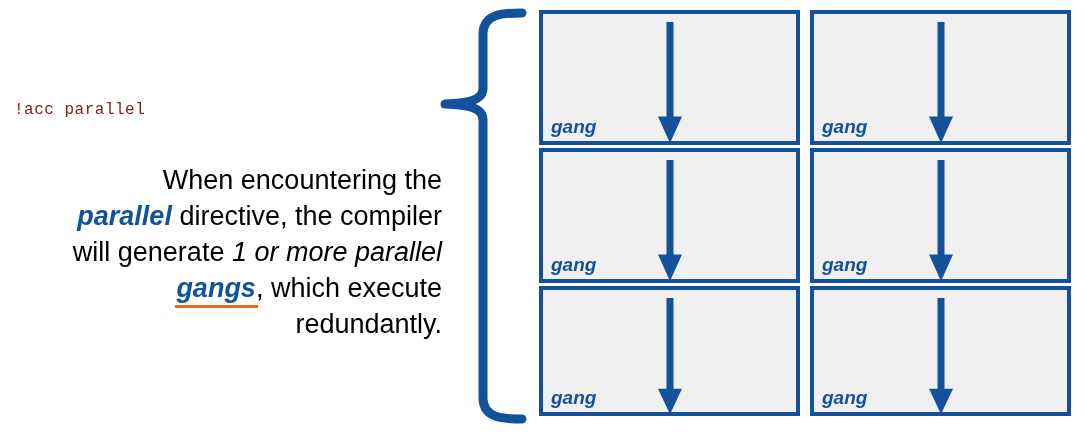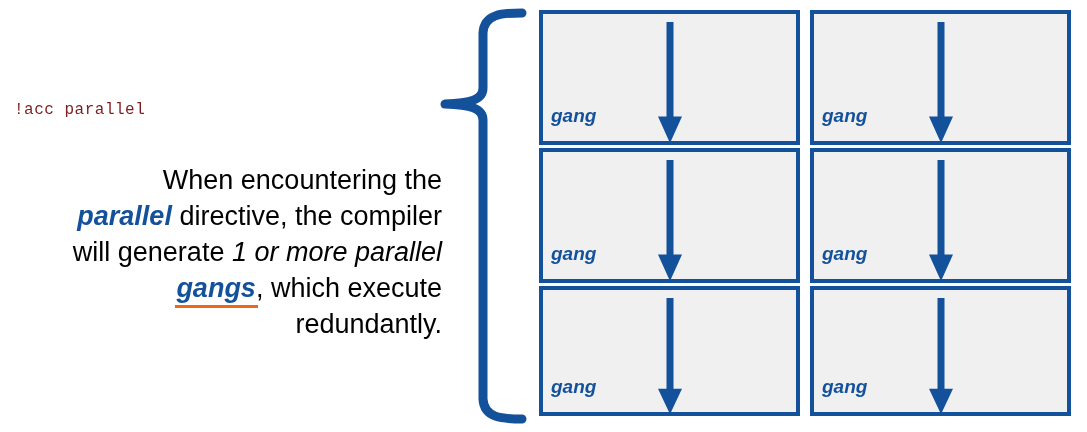--- a/index.html
+++ b/index.html
@@ -99,21 +99,21 @@
     position: relative;
     background: #F0F0F0;
     border: 4px solid #14519B;
     box-sizing: border-box;
     overflow: hidden;
   }
 
   .gang-label {
     position: absolute;
     left: 8px;
-    bottom: 14px;
+    bottom: 3px;
     font-family: "Liberation Sans", sans-serif;
     font-size: 19px;
     font-weight: bold;
     font-style: italic;
     color: #14519B;
     line-height: 22px;
   }
 
   .gang-arrow {
     position: absolute;

